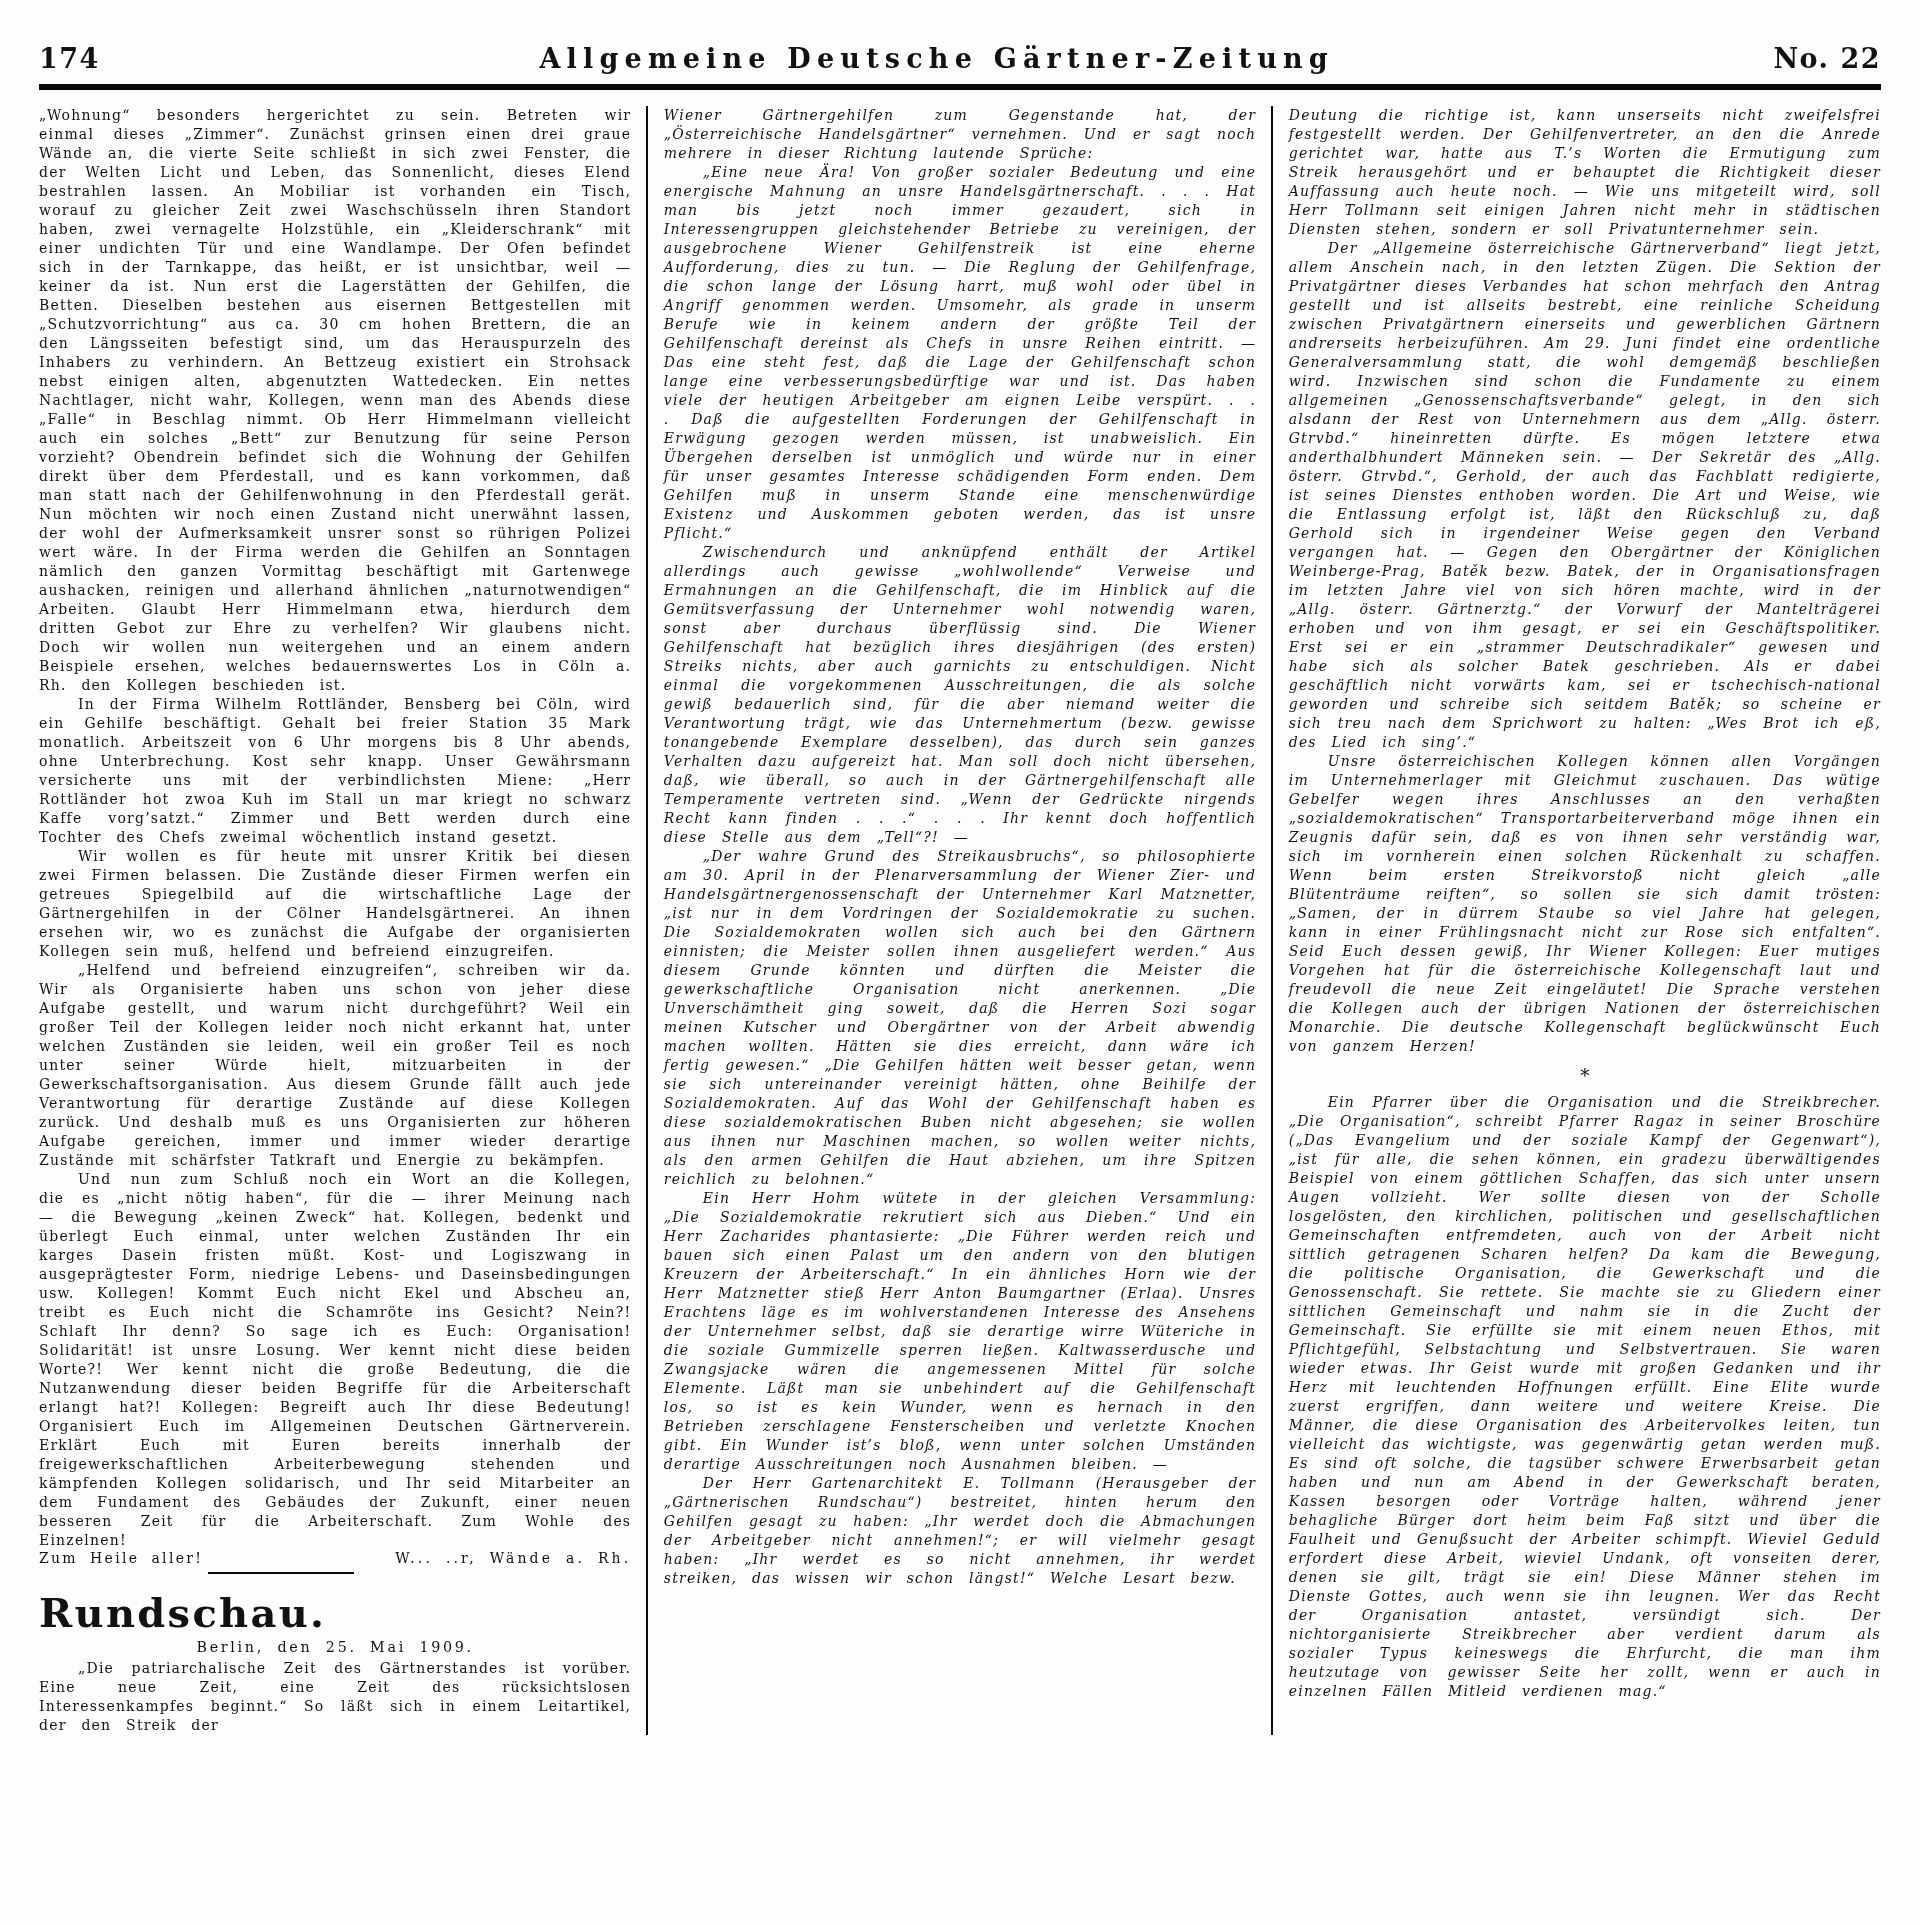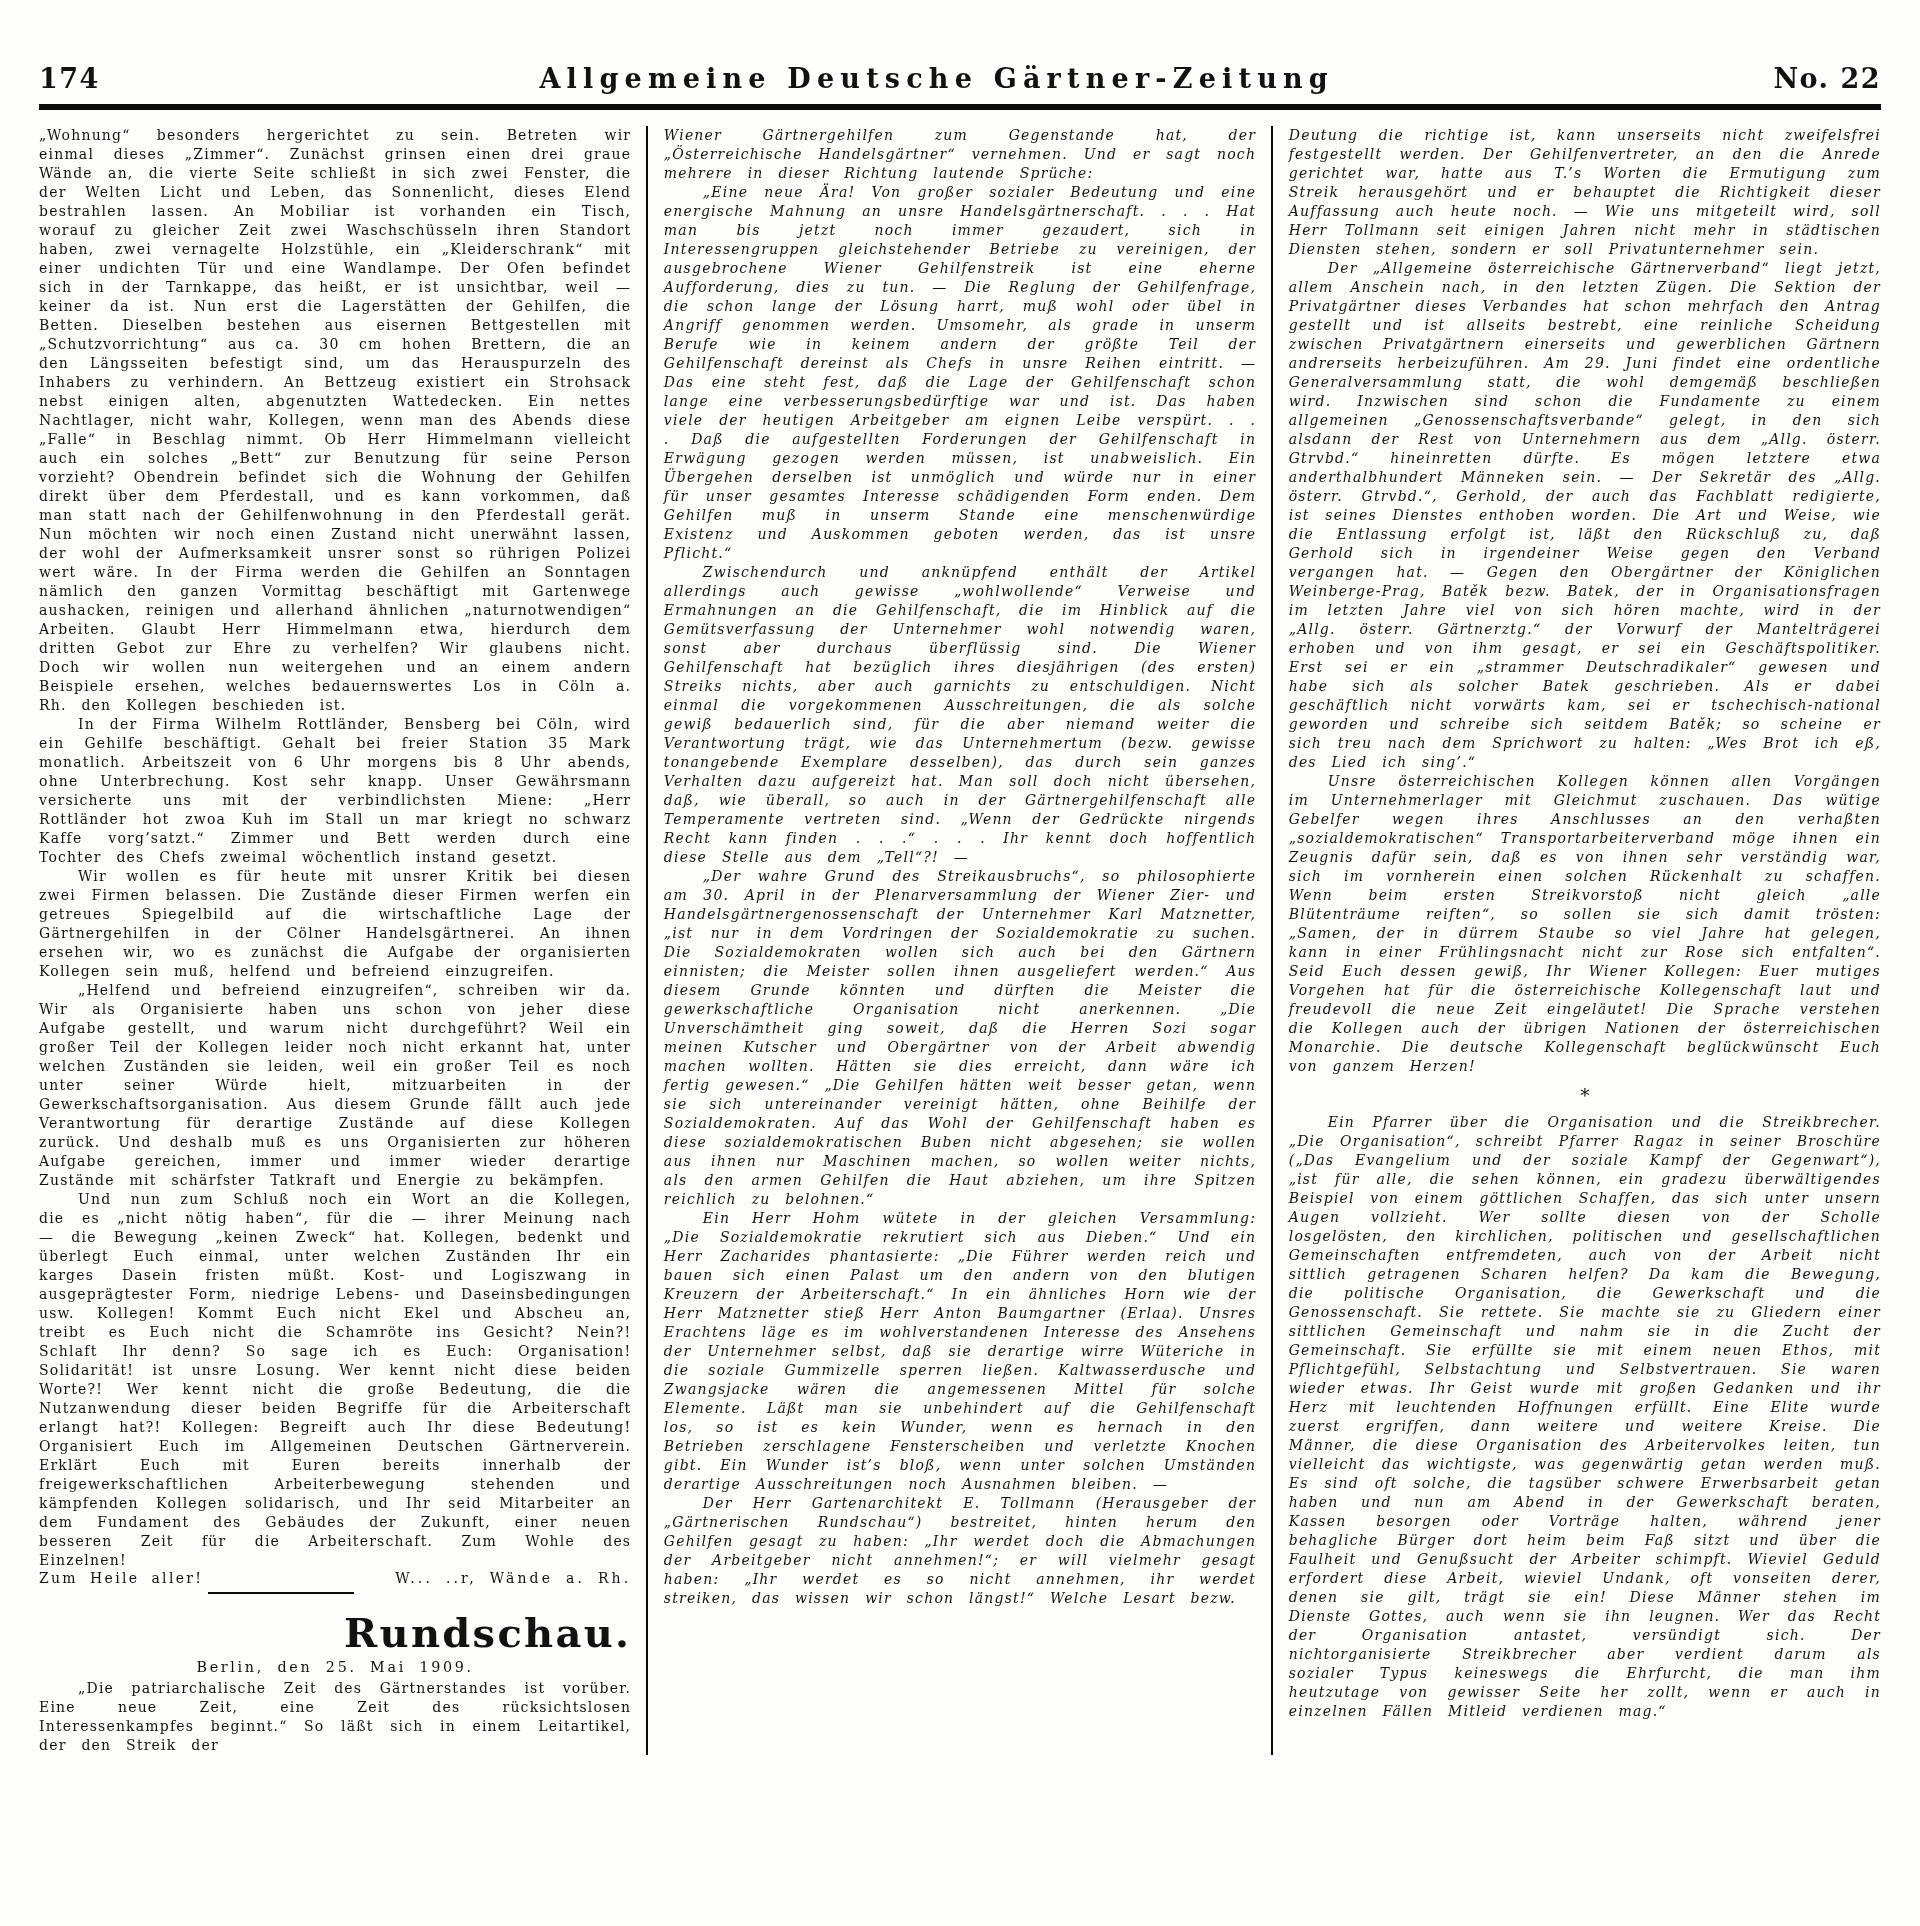--- a/index.html
+++ b/index.html
@@ -16,21 +16,21 @@
     font-family: "DejaVu Serif", "Liberation Serif", serif;
     overflow: hidden;
     box-sizing: border-box;
     padding: 0 39px;
   }
   
   .masthead {
     display: flex;
     align-items: baseline;
     justify-content: space-between;
-    padding-top: 63px;
+    padding-top: 43px;
   }
   .masthead .page-number,
   .masthead .issue-number {
     font-size: 27px;
     font-weight: bold;
     letter-spacing: 1.5px;
     white-space: nowrap;
   }
   .masthead .paper-title {
     font-size: 27px;
@@ -88,21 +88,21 @@
     width: 146px;
     border: none;
     border-top: 2.3px solid #0b0a09;
     margin: 5.4px auto 2.3px 169px;
   }
   .rundschau {
     margin: 17.7px 0 3.9px 0;
     font-size: 40px;
     line-height: 42px;
     font-weight: bold;
-    text-align: right;
+    text-align: left;
     letter-spacing: 2.3px;
   }
   .dateline {
     font-size: 14.3px;
     line-height: 17px;
     text-align: center;
     letter-spacing: 2.7px;
     word-spacing: 6.2px;
     margin: 5.4px 0 2.3px 0;
   }

